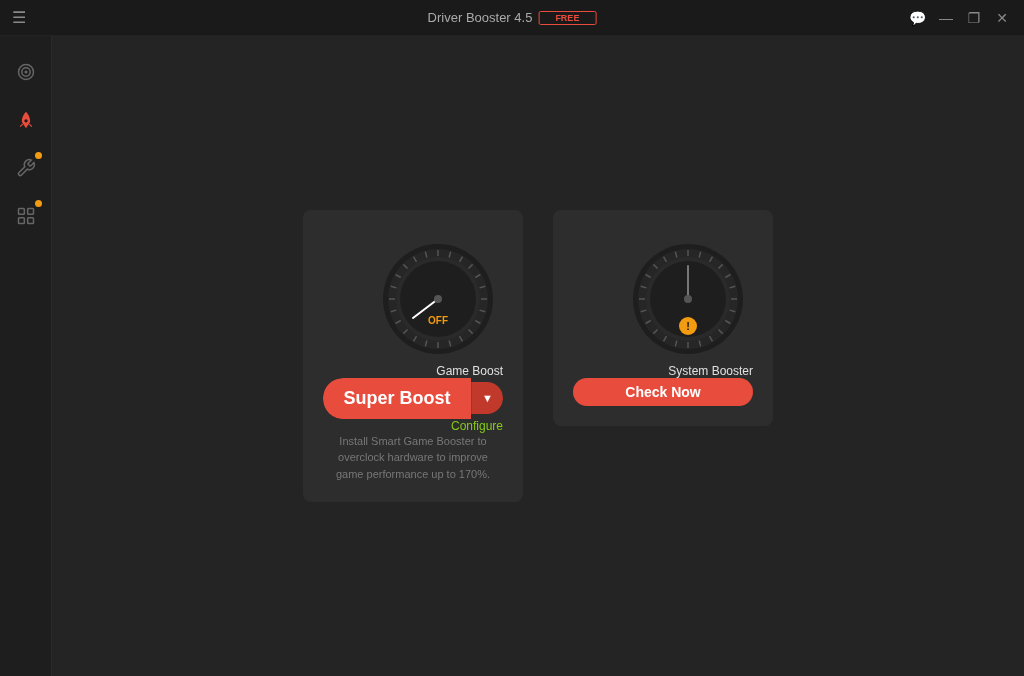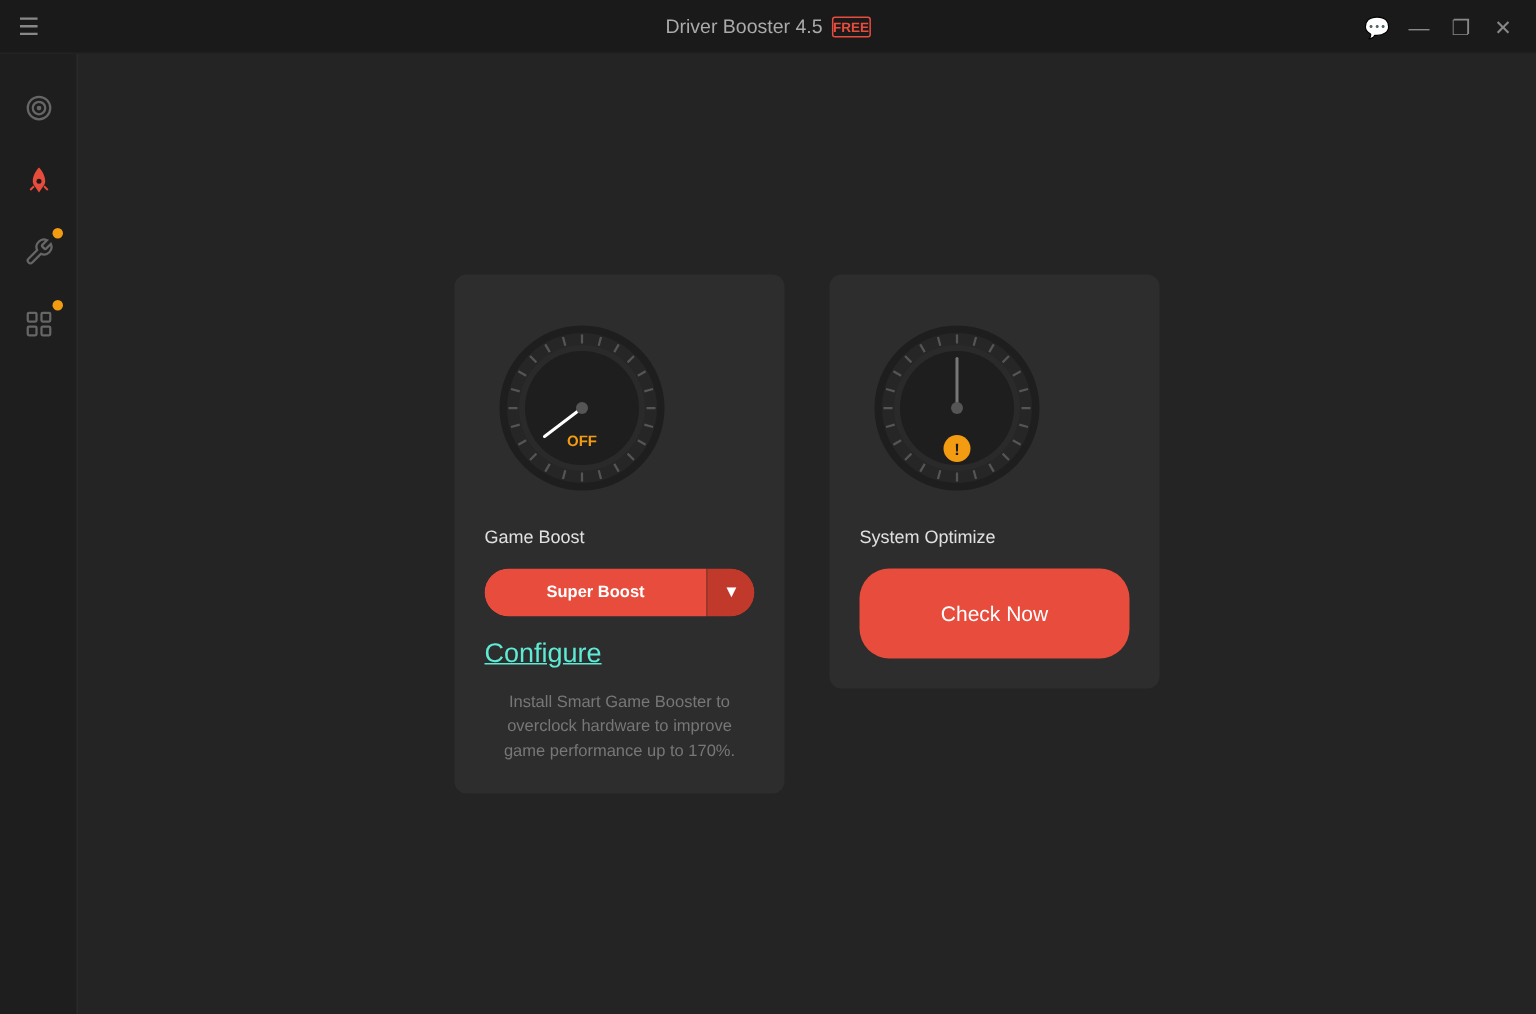--- a/index.html
+++ b/index.html
@@ -41,21 +41,21 @@
       align-items: center;
       gap: 6px;
       color: #aaa;
       font-size: 13px;
     }
     .free-badge {
       background: transparent;
       border: 1px solid #e74c3c;
       color: #e74c3c;
       font-size: 9px;
-      padding: 1px 0;
+      padding: 1px 16px;
       border-radius: 2px;
       font-weight: bold;
     }
     .titlebar-right {
       display: flex;
       align-items: center;
       gap: 8px;
     }
     .titlebar-btn {
       color: #888;
@@ -125,23 +125,22 @@
       align-items: flex-start;
     }
 
     
     .card {
       background: #2d2d2d;
       border-radius: 8px;
       width: 220px;
       display: flex;
       flex-direction: column;
-      align-items: flex-start;
+      align-items: flex-end;
       padding: 24px 20px 20px;
-      gap: 14px;
     }
 
     
     .gauge-container {
       position: relative;
       width: 130px;
       height: 130px;
     }
 
     .gauge-svg {
@@ -162,52 +161,51 @@
       border-radius: 20px;
       overflow: hidden;
       width: 100%;
     }
     .btn-super-boost-main {
       flex: 1;
       background: #e74c3c;
       color: #fff;
       border: none;
       padding: 10px 16px;
-      font-size: 11px;
+      font-size: 18px;
       font-weight: 600;
       cursor: pointer;
       border-radius: 20px 0 0 20px;
     }
     .btn-super-boost-arrow {
       background: #c0392b;
       color: #fff;
       border: none;
       padding: 10px 10px;
       font-size: 11px;
       cursor: pointer;
       border-radius: 0 20px 20px 0;
       border-left: 1px solid #a93226;
     }
 
     .btn-check-now {
       background: #e74c3c;
       color: #fff;
       border: none;
-      padding: 22px 0;
+      padding: 6px 0;
       width: 100%;
       border-radius: 20px;
       font-size: 14px;
-      font-weight: 400;
+      font-weight: 700;
       cursor: pointer;
     }
 
     .configure-link {
-      color: #5eead4;
-      font-size: 18px;
-      text-decoration: underline;
+      color: #84cc16;
+      font-size: 12px;
       cursor: pointer;
     }
 
     .card-description {
       color: #777;
       font-size: 11px;
       text-align: center;
       line-height: 1.5;
     }
   </style>
@@ -370,21 +368,21 @@
 
             <line x1="65" y1="65" x2="65" y2="32" stroke="#777" stroke-width="2" stroke-linecap="round"></line>
 
             <circle cx="65" cy="65" r="4" fill="#555"></circle>
 
             <circle cx="65" cy="92" r="9" fill="#f39c12"></circle>
             <text x="65" y="96" text-anchor="middle" fill="#1a1a1a" font-size="11" font-weight="bold">!</text>
           </svg>
         </div>
 
-        <div class="card-title">System Optimize</div>
+        <div class="card-title">System Booster</div>
 
         <button class="btn-check-now">Check Now</button>
 
       </div>
 
     </div>
   </div>
 </div>
 
 </body></html>

